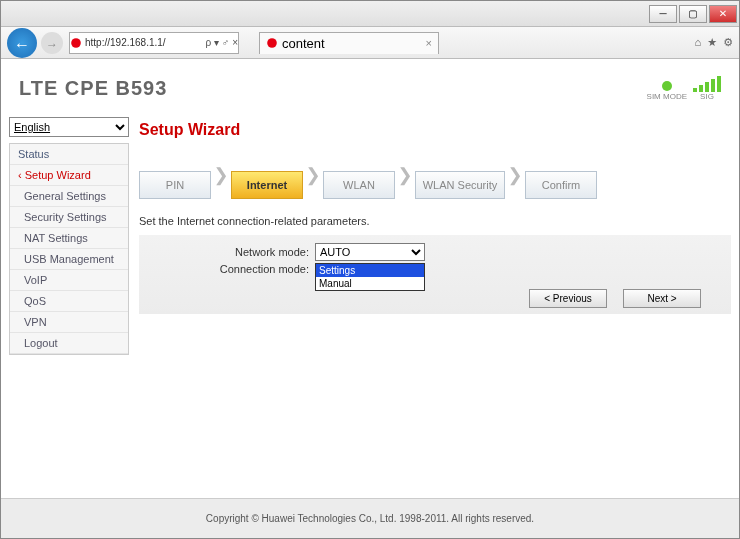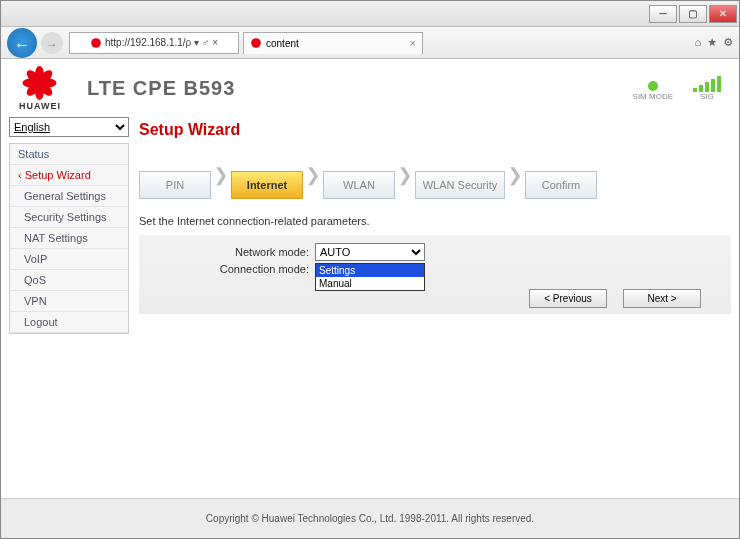--- a/index.html
+++ b/index.html
@@ -5,39 +5,39 @@
 * { margin: 0; padding: 0; box-sizing: border-box; font-family: Tahoma, Arial, sans-serif; font-size: 11px; }
 body { background: #fff; }
 .window { width: 740px; height: 539px; border: 1px solid #888; display: flex; flex-direction: column; background: #fff; }
 .titlebar { height: 26px; background: linear-gradient(#f0f0f0, #e0e0e0); display: flex; align-items: center; padding: 0 2px; border-bottom: 1px solid #bbb; }
 .titlebar-spacer { flex: 1; }
 .win-btn { width: 28px; height: 18px; margin-left: 2px; border: 1px solid #999; background: linear-gradient(#fff,#e0e0e0); display: flex; align-items: center; justify-content: center; cursor: pointer; font-size: 10px; }
 .win-btn.close { background: linear-gradient(#f08080,#d03030); color: #fff; }
 .addrbar { height: 32px; background: linear-gradient(#f8f8f8,#eaeaea); display: flex; align-items: center; padding: 0 6px; border-bottom: 1px solid #bbb; }
 .back-btn { width: 30px; height: 30px; border-radius: 50%; background: radial-gradient(#3a9be0,#1e6fb8); display: flex; align-items: center; justify-content: center; color: #fff; font-size: 16px; cursor: pointer; margin-right: 4px; }
 .fwd-btn { width: 22px; height: 22px; border-radius: 50%; background: #ddd; display: flex; align-items: center; justify-content: center; color: #888; font-size: 12px; cursor: default; margin-right: 6px; }
-.url-box { flex: 0 0 170px; height: 22px; border: 1px solid #aaa; background: #fff; display: flex; align-items: center; padding: 0 20px; margin-right: 4px; }
+.url-box { flex: 0 0 170px; height: 22px; border: 1px solid #aaa; background: #fff; display: flex; align-items: center; padding: 0 0; margin-right: 20px; }
 .url-box .fav { width: 12px; height: 12px; margin-right: 3px; }
 .url-text { flex: 1; font-size: 10px; color: #333; white-space: nowrap; overflow: hidden; }
 .url-suffix { font-size: 10px; color: #555; }
 .tab { flex: 0 0 180px; height: 22px; border: 1px solid #aaa; border-bottom: none; background: #fafafa; display: flex; align-items: center; padding: 0 6px; margin-right: 4px; }
 .tab .fav { width: 12px; height: 12px; margin-right: 4px; }
-.tab-title { flex: 1; font-size: 10px; }
+.tab-title { flex: 1; font-size: 13px; }
 .tab-close { color: #888; cursor: pointer; }
 .addr-icons { margin-left: auto; display: flex; gap: 6px; color: #666; }
 .addr-icons span { cursor: pointer; }
 .content { flex: 1; overflow: hidden; background: #fff; display: flex; flex-direction: column; }
 .page { flex: 1; padding: 0 8px; display: flex; flex-direction: column; }
 .header { height: 58px; display: flex; align-items: center; padding: 0 10px; }
 .logo { display: flex; flex-direction: column; align-items: center; margin-right: 26px; }
 .logo-petals { width: 34px; height: 34px; position: relative; }
 .petal { position: absolute; width: 9px; height: 17px; border-radius: 50% 50% 50% 50%; background: #e60012; left: 12px; top: 0; transform-origin: 50% 100%; }
 .logo-text { font-size: 9px; letter-spacing: 1px; color: #333; font-weight: bold; margin-top: 1px; }
 .device-title { font-size: 20px; color: #666; font-weight: bold; letter-spacing: 1px; }
-.sig-area { margin-left: auto; display: flex; align-items: flex-end; gap: 20px; }
+.sig-area { margin-left: auto; display: flex; align-items: flex-end; gap: 6px; }
 .sim-dot { width: 10px; height: 10px; border-radius: 50%; background: #6c3; margin-bottom: 1px; }
 .sim-label { font-size: 8px; color: #888; }
 .sig-bars { display: flex; align-items: flex-end; gap: 2px; }
 .sig-bars div { width: 4px; background: #6c3; }
 .main { flex: 1; display: flex; gap: 10px; }
 .sidebar { width: 120px; display: flex; flex-direction: column; }
 .lang-select { width: 100%; height: 20px; border: 1px solid #888; background: #fff; font-size: 11px; margin-bottom: 6px; text-decoration: underline; }
 .nav { border: 1px solid #ccc; background: #f6f6f6; }
 .nav-item { padding: 3px 8px; color: #4a5a7a; cursor: pointer; border-bottom: 1px solid #e4e4e4; line-height: 14px; }
 .nav-item.active { color: #c00; }
@@ -92,33 +92,20 @@
     <div class="addr-icons">
       <span>⌂</span>
       <span>★</span>
       <span>⚙</span>
     </div>
   </div>
 
   <div class="content">
     <div class="page">
       <div class="header">
-        <div class="logo">
-          <div class="logo-petals">
-            <div class="petal" style="transform:rotate(0deg)"></div>
-            <div class="petal" style="transform:rotate(45deg)"></div>
-            <div class="petal" style="transform:rotate(90deg)"></div>
-            <div class="petal" style="transform:rotate(135deg)"></div>
-            <div class="petal" style="transform:rotate(180deg)"></div>
-            <div class="petal" style="transform:rotate(225deg)"></div>
-            <div class="petal" style="transform:rotate(270deg)"></div>
-            <div class="petal" style="transform:rotate(315deg)"></div>
-          </div>
-          <div class="logo-text">HUAWEI</div>
-        </div>
         <div class="device-title">LTE CPE B593</div>
         <div class="sig-area">
           <div style="display:flex;flex-direction:column;align-items:center">
             <div class="sim-dot"></div>
             <div class="sim-label">SIM MODE</div>
           </div>
           <div style="display:flex;flex-direction:column;align-items:center">
             <div class="sig-bars">
               <div style="height:4px"></div>
                 <div style="height:7px"></div>
@@ -135,20 +122,21 @@
         <div class="sidebar">
           <select class="lang-select">
             <option>English</option>
           </select>
           <div class="nav">
             <div class="nav-item">Status</div>
             <div class="nav-item active">Setup Wizard</div>
             <div class="nav-item sub">General Settings</div>
             <div class="nav-item sub">Security Settings</div>
             <div class="nav-item sub">NAT Settings</div>
+            <div class="nav-item sub">USB Management</div>
             <div class="nav-item sub">VoIP</div>
             <div class="nav-item sub">QoS</div>
             <div class="nav-item sub">VPN</div>
             <div class="nav-item sub">Logout</div>
           </div>
         </div>
 
         <div class="panel">
           <div class="panel-title">Setup Wizard</div>
           <div class="steps">

